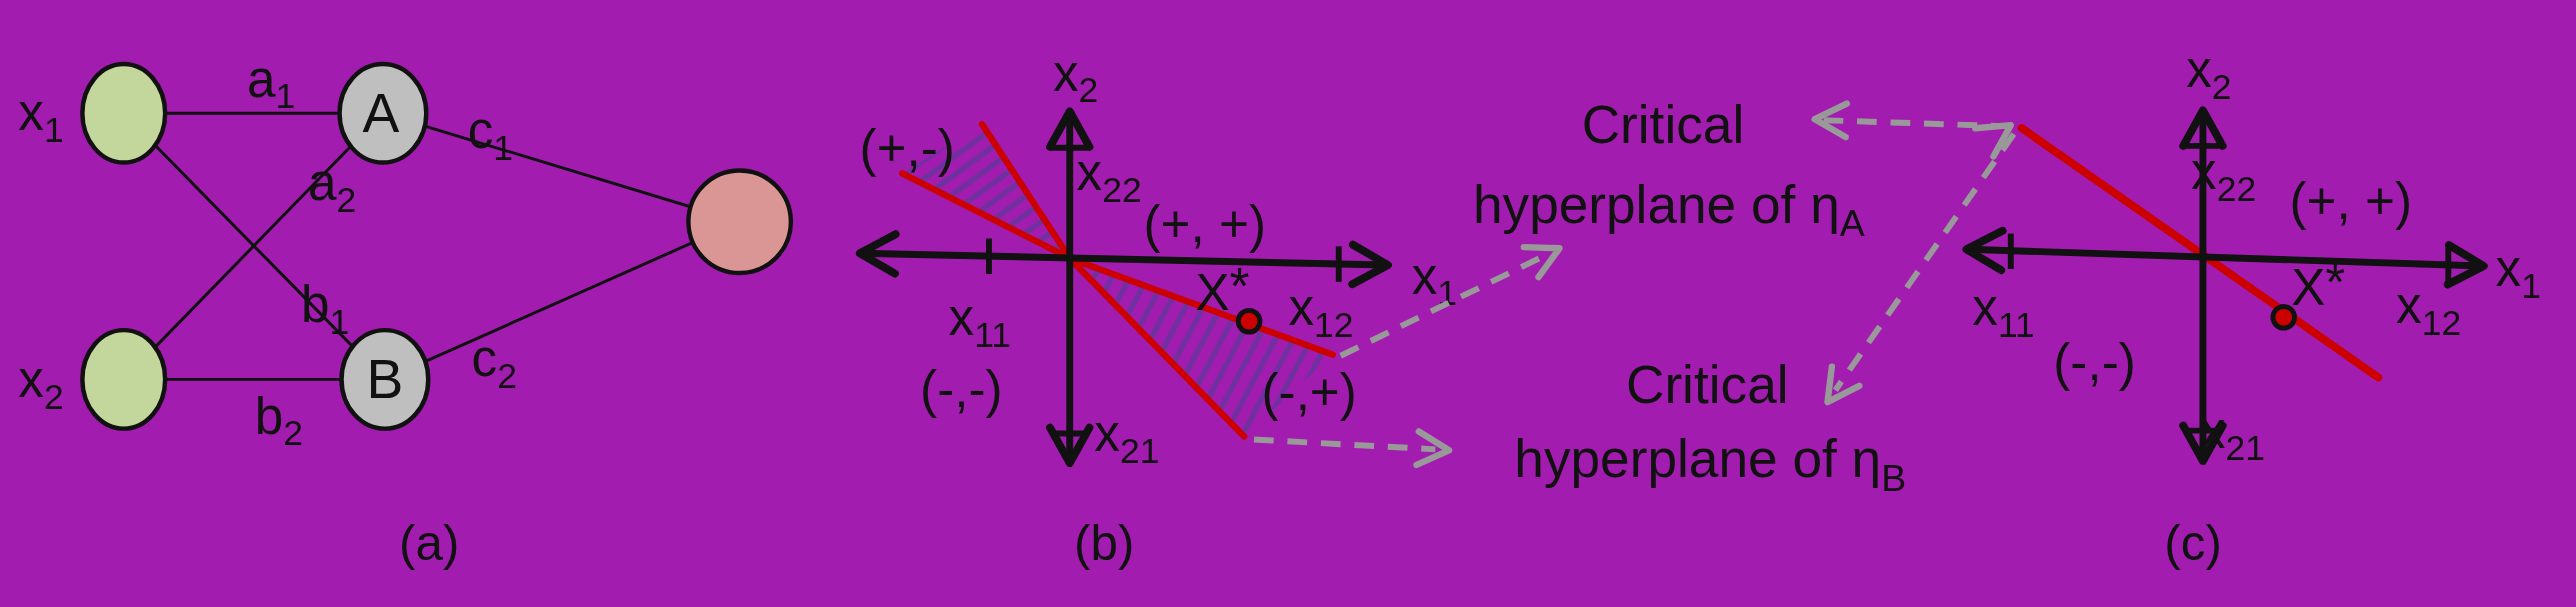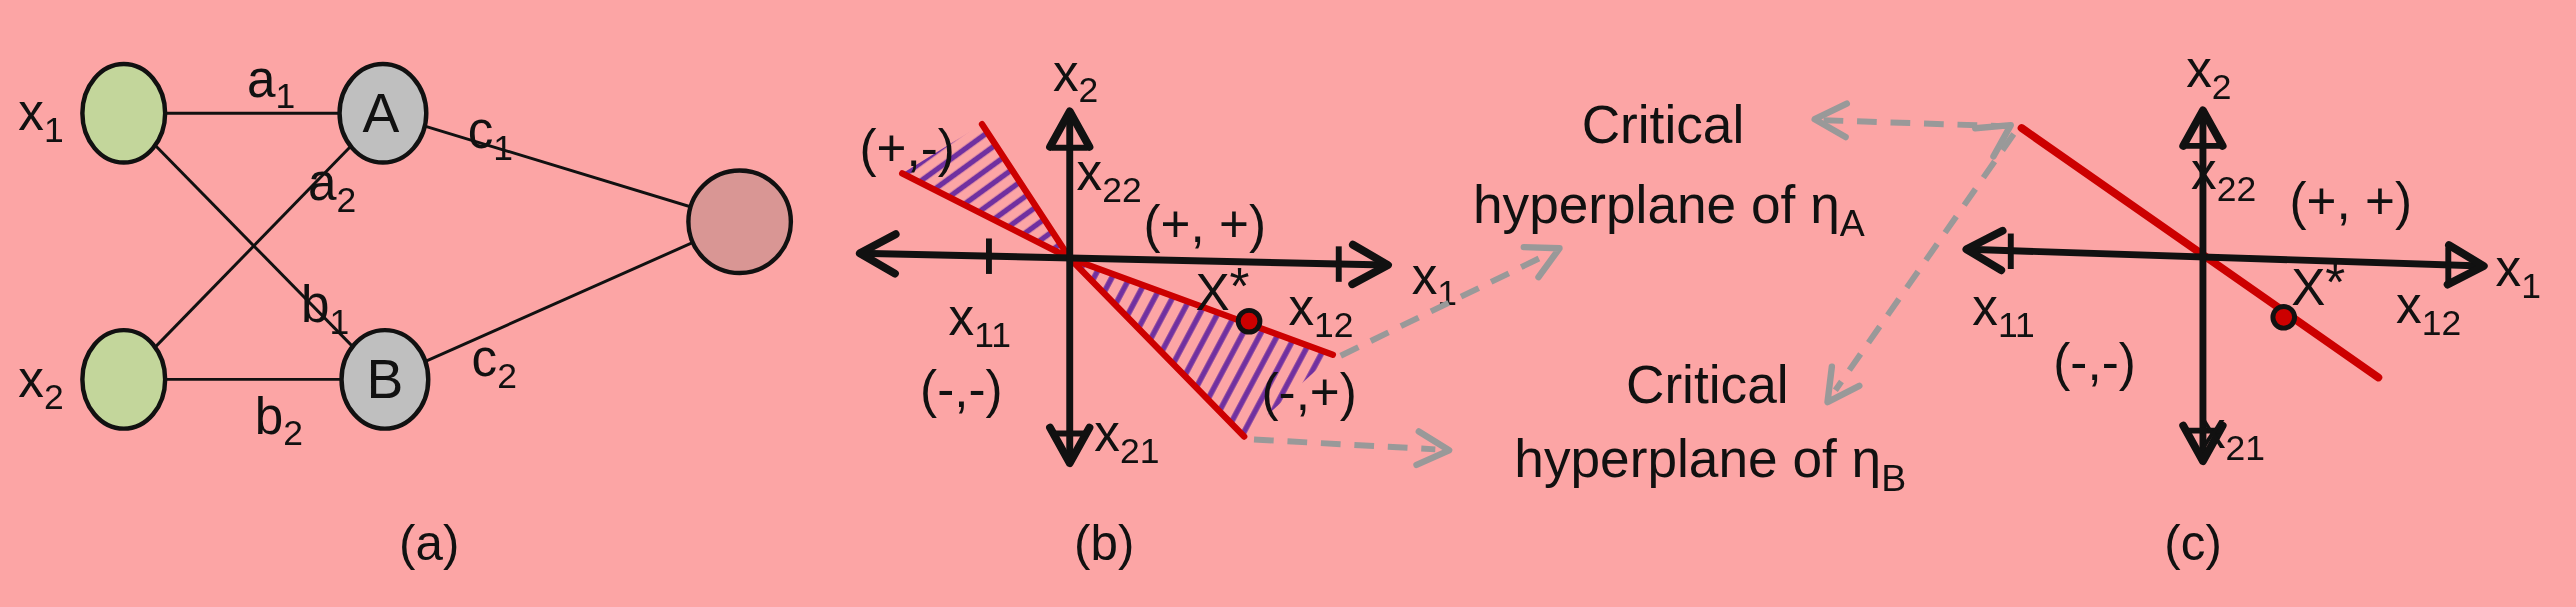--- a/index.html
+++ b/index.html
@@ -1,20 +1,20 @@
 <!DOCTYPE html>
 <html><head>
 <meta charset="utf-8">
 <style>
   html, body { margin: 0; padding: 0; background: #ffffff; }
   .canvas {
     position: relative;
     width: 2576px;
     height: 607px;
-    background: #fca5a5;
+    background: #a21caf;
     font-family: "Liberation Sans", sans-serif;
   }
   svg text {
     font-family: "Liberation Sans", sans-serif;
     fill: #111111;
   }
   .lbl      { font-size: 52px; }
   .lbl-big  { font-size: 56px; }
   .sub      { font-size: 36px; }
   .caption  { font-size: 50px; }

